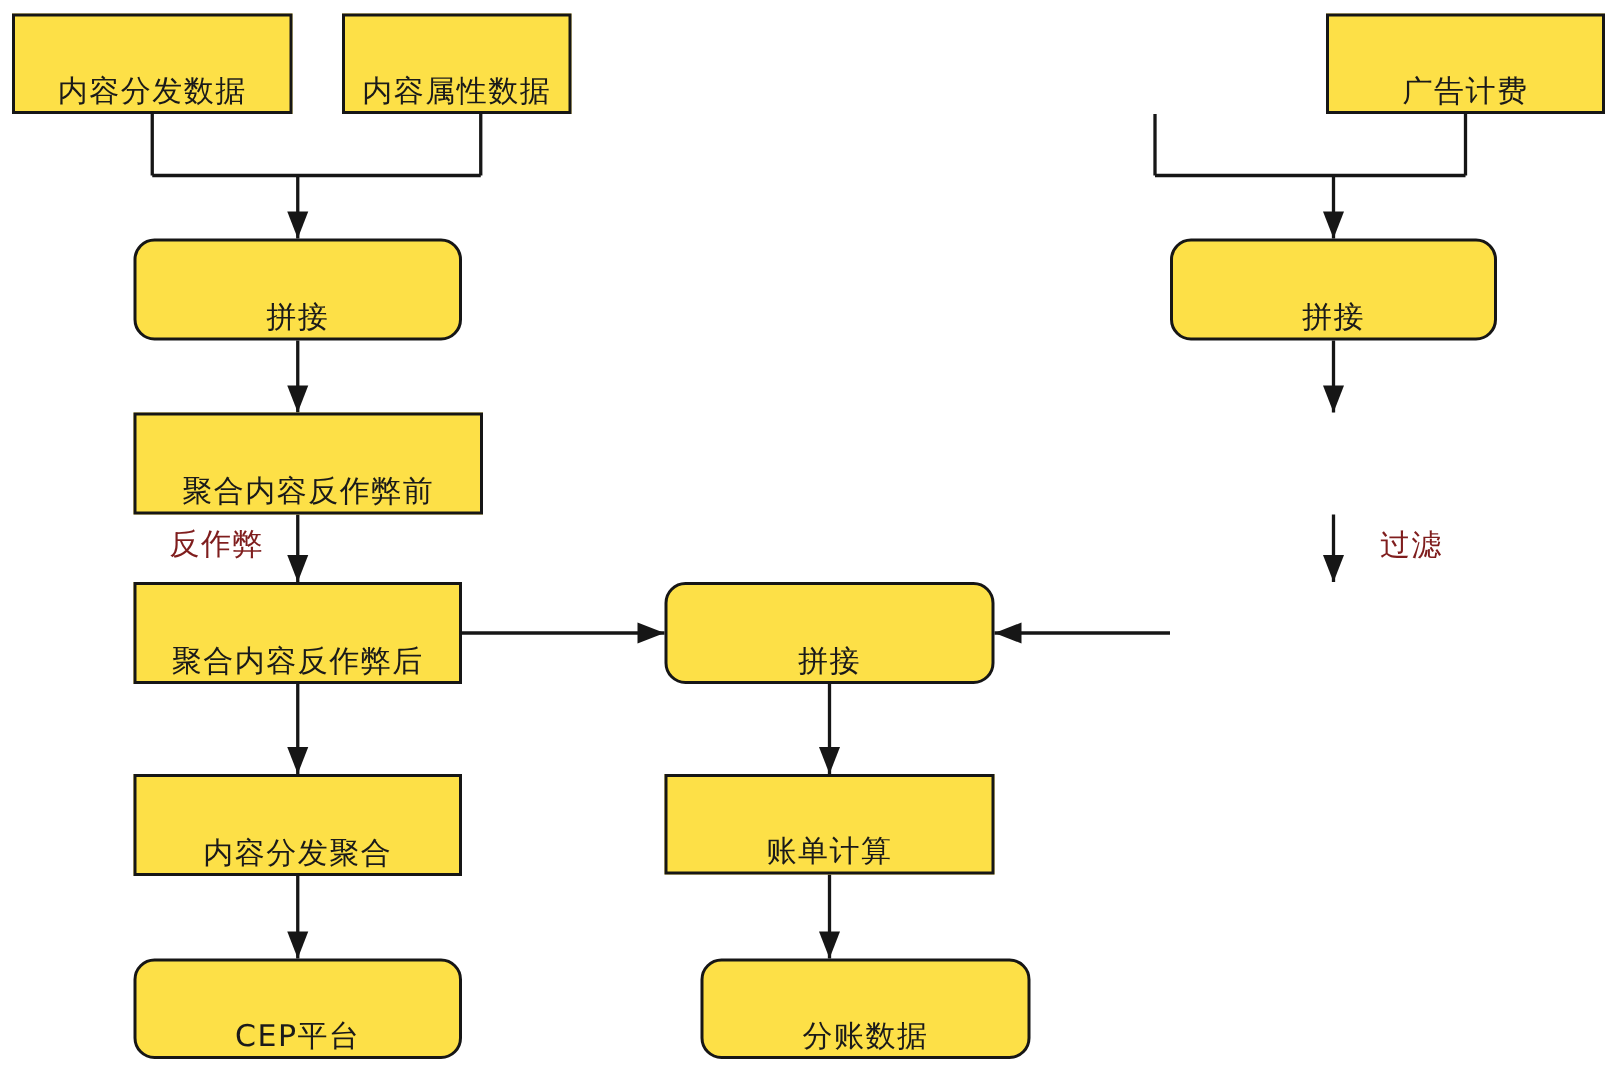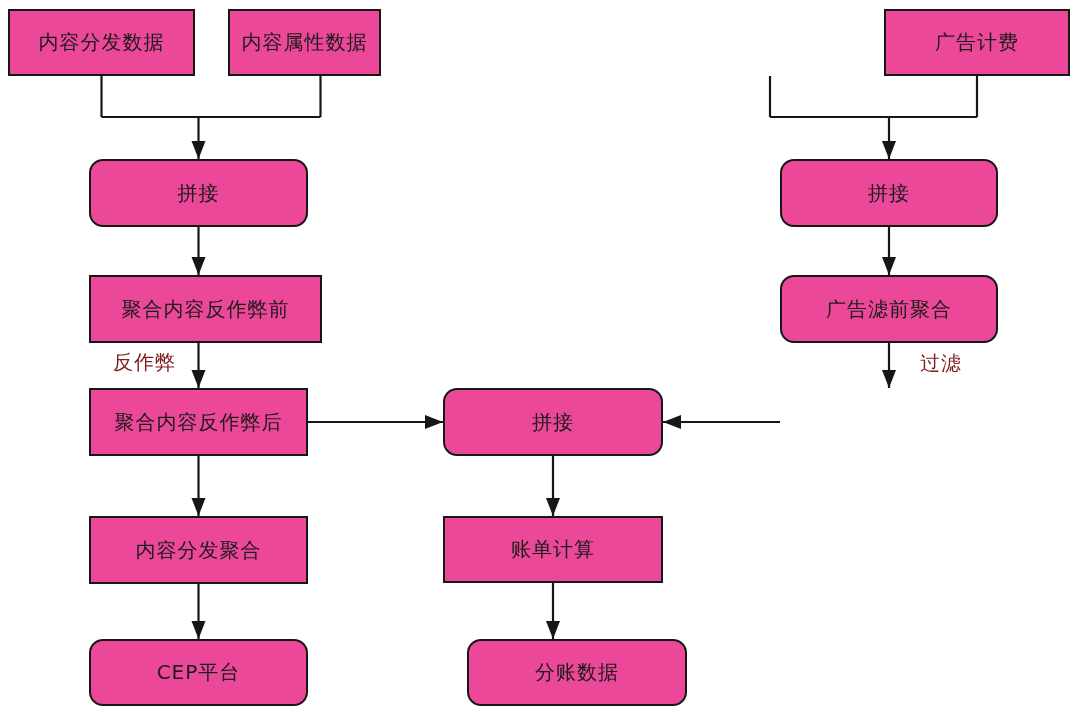--- a/index.html
+++ b/index.html
@@ -24,23 +24,23 @@
   }
   .edges-layer polyline {
     fill: none;
     stroke: #161616;
     stroke-width: 2.2;
   }
   .node {
     position: absolute;
     box-sizing: border-box;
     border: 2.2px solid #161616;
-    background: #ec4899;
+    background: #fde047;
     display: flex;
-    align-items: center;
+    align-items: flex-end;
     justify-content: center;
     font-size: 20px;
     color: #1a1a1a;
     letter-spacing: 1px;
     white-space: nowrap;
   }
   .node.rounded {
     border-radius: 14px;
   }
   .edge-label {
@@ -113,18 +113,15 @@
     </div>
     <div class="node rounded" style="left: 443px; top: 639px; width: 220px; height: 67px; margin-left: 24px;">
       <span>分账数据</span>
     </div>
     <div class="node" style="left: 884px; top: 9px; width: 186px; height: 67px;">
       <span>广告计费</span>
     </div>
     <div class="node rounded" style="left: 780px; top: 159px; width: 218px; height: 68px;">
       <span>拼接</span>
     </div>
-    <div class="node rounded" style="left: 780px; top: 275px; width: 218px; height: 68px;">
-      <span>广告滤前聚合</span>
-    </div>
     <div class="edge-label" style="left: 113px; top: 349px;">反作弊</div>
     <div class="edge-label" style="left: 920px; top: 350px;">过滤</div>
   </div>
 
 </body></html>

